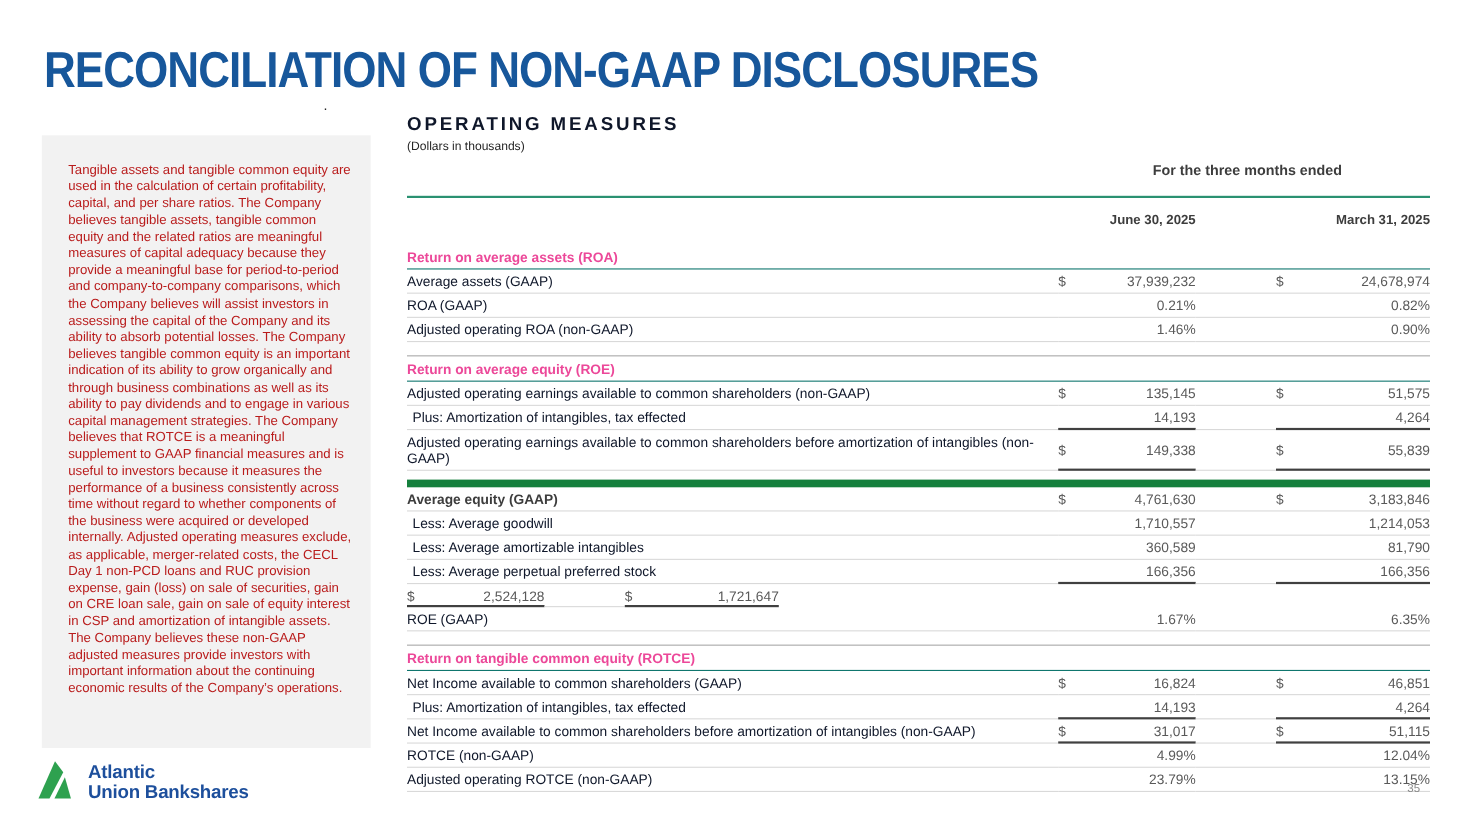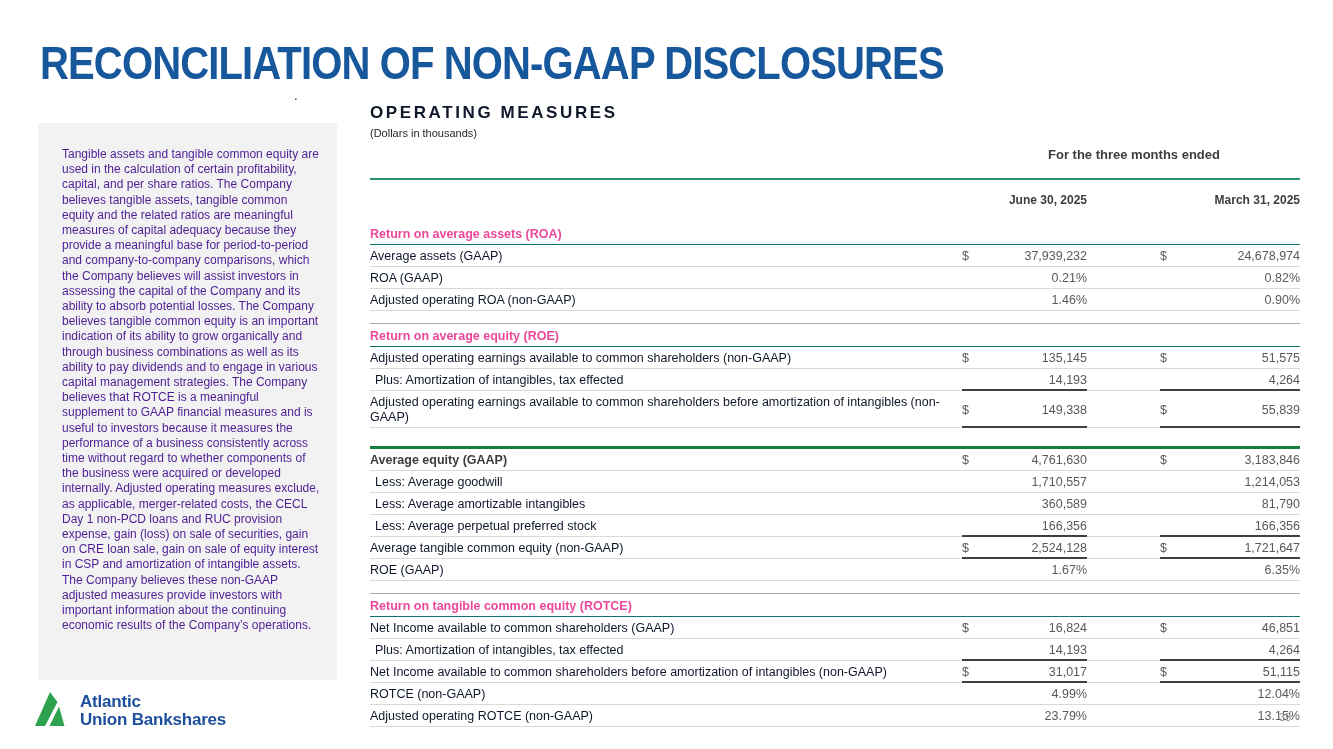--- a/index.html
+++ b/index.html
@@ -11,21 +11,21 @@
     position:absolute;left:40px;top:36px;
     font-size:46px;font-weight:800;color:#17579b;letter-spacing:-1px;
     transform:scaleX(0.87);transform-origin:left top;white-space:nowrap;
   }
   .stray-dot{position:absolute;left:294px;top:88px;font-size:13px;color:#222;}
 
   .sidebar{
     position:absolute;left:38px;top:123px;width:299px;height:557px;
     background:#f2f2f2;box-sizing:border-box;padding:24px 17px 0 24px;
   }
-  .sidebar-text{font-size:12px;line-height:15.2px;color:#4c1d95;}
+  .sidebar-text{font-size:12px;line-height:15.2px;color:#b91c1c;}
 
   .main{position:absolute;left:370px;top:103px;width:930px;}
   .op-title{font-size:17px;font-weight:700;letter-spacing:2.6px;color:#0f172a;}
   .op-sub{font-size:11px;color:#262626;margin-top:4px;}
 
   .period{
     margin-left:598px;width:332px;text-align:center;
     font-size:13px;font-weight:700;color:#3d3d3d;
     margin-top:8px;padding-bottom:16px;
   }
@@ -50,21 +50,21 @@
 
   .dates .money, .dates .sp{border-bottom:none;font-weight:700;color:#3d3d3d;font-size:12px;justify-content:flex-end;}
   .dates{margin-top:9px;}
   .dates .lbl{border-bottom:none;}
 
   .shead{
     margin-top:12px;border-top:1px solid #a9a9a9;border-bottom:1px solid #0f766e;
     font-size:12.5px;font-weight:700;color:#ec4899;padding:4.5px 0 3.5px;
   }
   .shead.first{margin-top:13px;border-top:none;}
-  .trow.sect-top{border-top:3px solid #15803d;margin-top:18px;}
+  .trow.sect-top{border-top:7px solid #15803d;margin-top:8px;}
 
   .logo{position:absolute;left:34px;top:690px;display:flex;align-items:flex-end;}
   .logo-mark{width:37px;height:38px;margin-right:9px;}
   .logo-text{
     font-size:17px;font-weight:800;color:#1d4f9c;line-height:17.5px;letter-spacing:-0.2px;
   }
   .page-num{position:absolute;right:42px;top:711px;font-size:10.5px;color:#8c8c8c;}
 </style>
 </head>
 <body>
@@ -207,21 +207,20 @@
           <span></span>
           <span>166,356</span>
         </div>
         <div class="sp"></div>
         <div class="money m2 dark">
           <span></span>
           <span>166,356</span>
         </div>
       </div>
       <div class="trow">
-        <div class="lbl">Average tangible common equity (non-GAAP)</div>
         <div class="money m1 dark">
           <span>$</span>
           <span>2,524,128</span>
         </div>
         <div class="sp"></div>
         <div class="money m2 dark">
           <span>$</span>
           <span>1,721,647</span>
         </div>
       </div>

